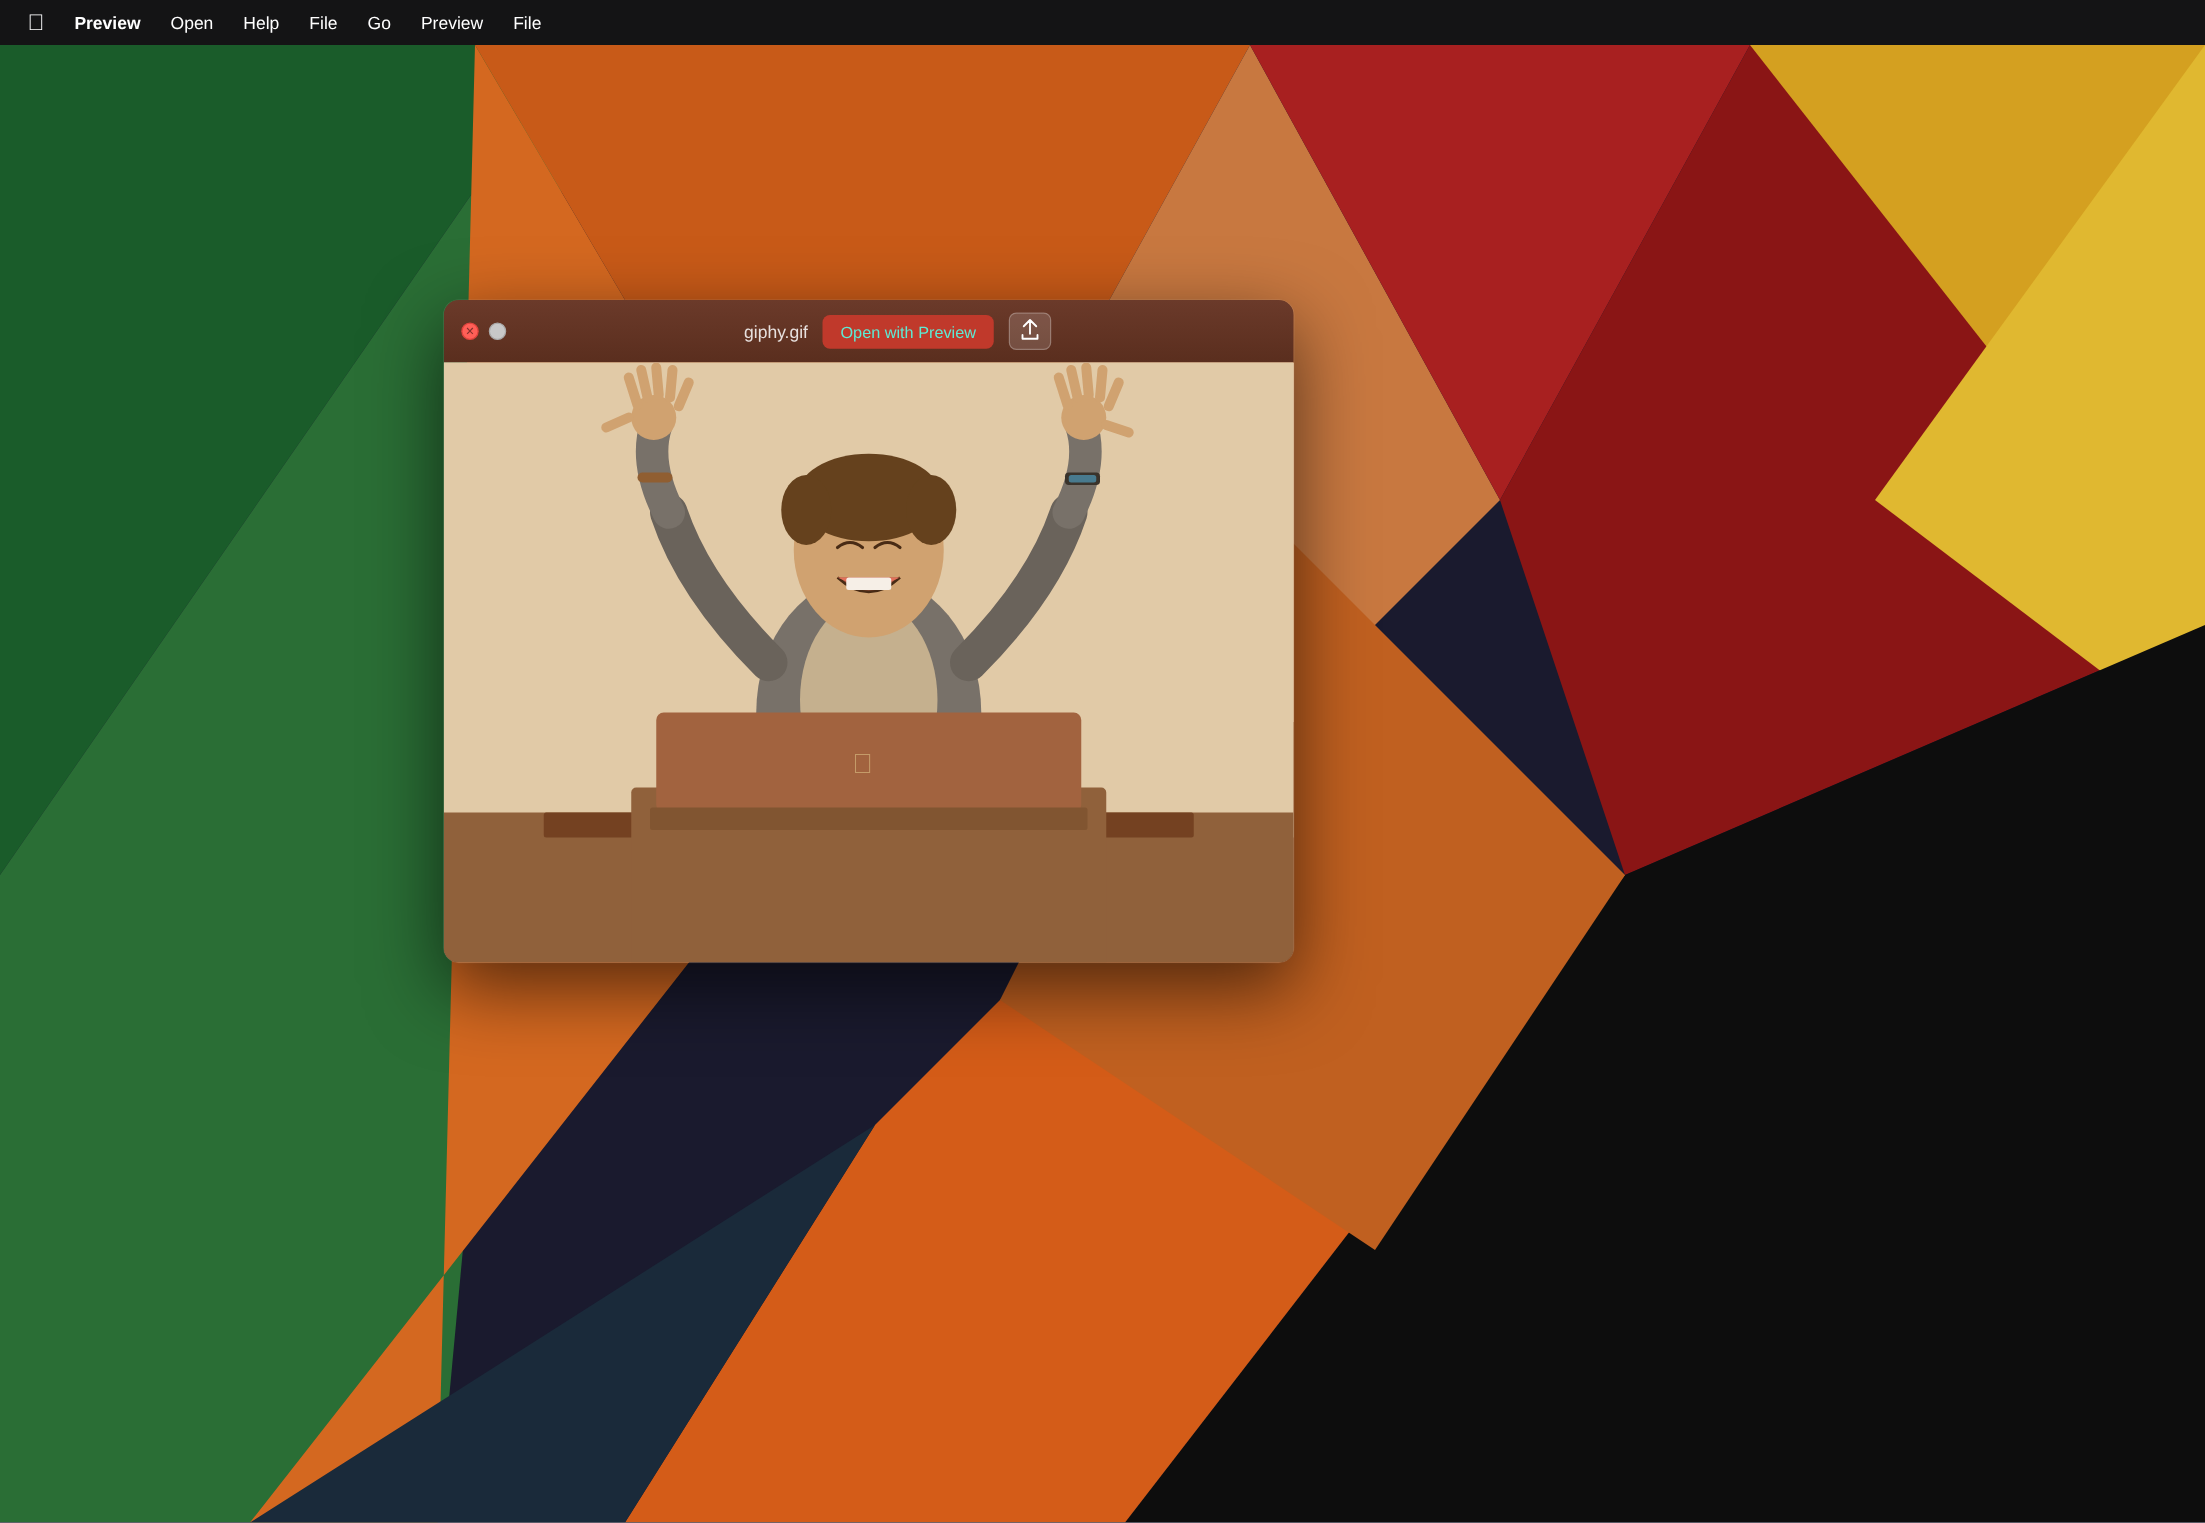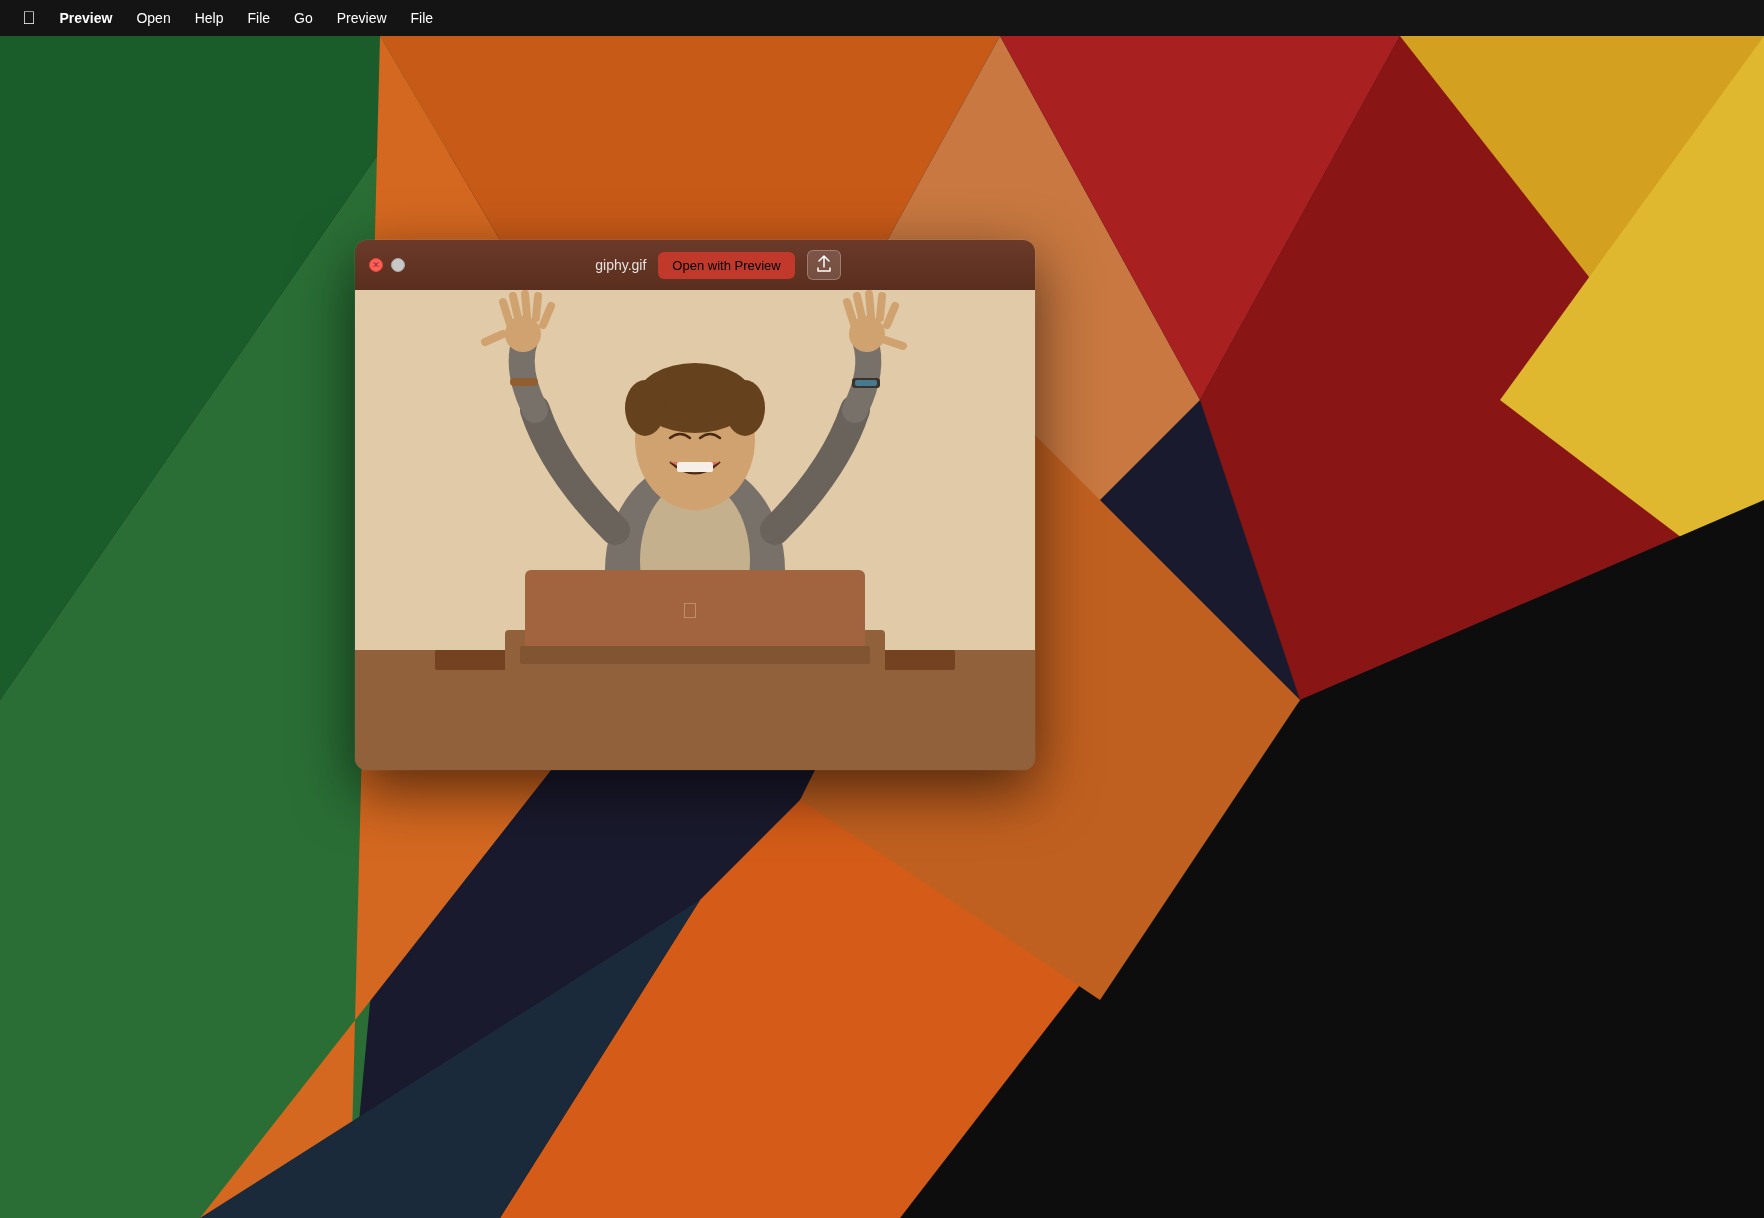--- a/index.html
+++ b/index.html
@@ -120,21 +120,21 @@
     }
 
     .window-filename {
       color: rgba(255,255,255,0.85);
       font-size: 14px;
       font-weight: 500;
     }
 
     .open-with-preview-btn {
       background: #c0392b;
-      color: #000000;
+      color: #5eead4;
       border: none;
       border-radius: 6px;
       padding: 6px 14px;
       font-size: 13px;
       font-weight: 500;
       cursor: pointer;
       white-space: nowrap;
     }
 
     .share-btn {

